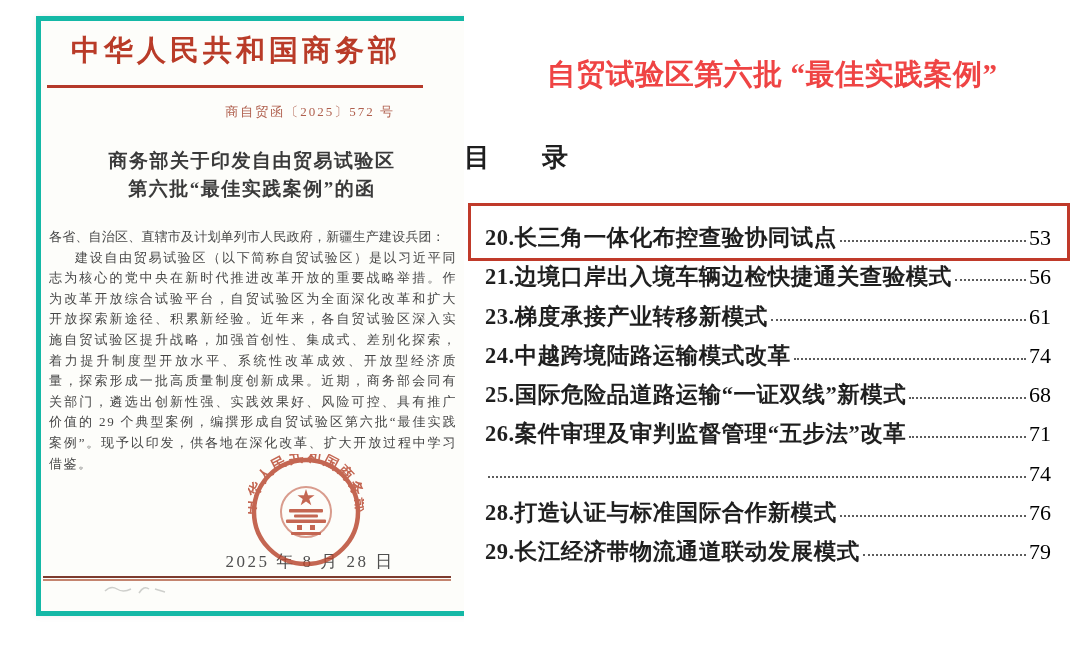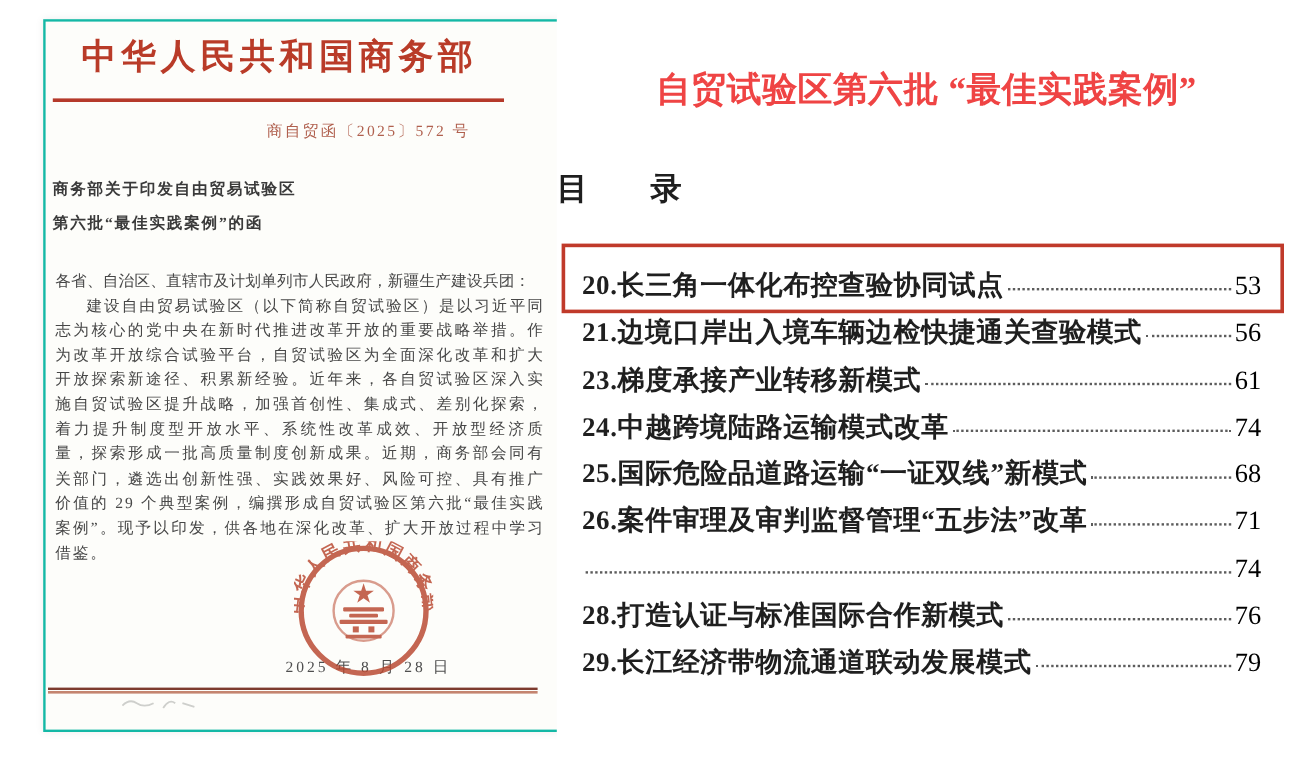--- a/index.html
+++ b/index.html
@@ -1,40 +1,40 @@
 <!DOCTYPE html>
 <html><head>
 <meta charset="utf-8">
 <style>
   html,body{margin:0;padding:0;background:#ffffff;}
   .stage{position:relative;width:1080px;height:645px;background:#ffffff;overflow:hidden;
          font-family:"Liberation Serif","DejaVu Serif",serif;color:#333;}
 
   
   .left-page{position:absolute;left:36px;top:16px;width:428px;height:590px;
-             background:#fdfdfa;border:2px solid #14b8a6;
+             background:#fdfdfa;border:5px solid #14b8a6;
              box-shadow:0 0 7px rgba(0,0,0,0.07);}
   .lp-inner{position:absolute;left:6px;top:0;width:378px;height:100%;}
 
   .letterhead{position:absolute;top:10px;left:0;width:100%;text-align:center;
               font-size:29px;font-weight:700;letter-spacing:4px;color:#b93b28;white-space:nowrap;}
   .header-rule{position:absolute;top:64px;left:0;width:376px;height:3px;background:#b5392a;}
   .doc-number{position:absolute;top:82px;left:0;width:100%;box-sizing:border-box;
               text-align:right;padding-right:30px;font-size:13px;letter-spacing:2px;color:#b0604e;}
 
-  .letter-title{position:absolute;top:126px;left:0;width:100%;
-                font-size:13px;font-weight:700;line-height:28px;letter-spacing:1.5px;color:#3a3a3a;}
+  .letter-title{position:absolute;top:126px;left:16px;width:100%;text-align:center;
+                font-size:19px;font-weight:700;line-height:28px;letter-spacing:1.5px;color:#3a3a3a;}
 
   .letter-text{position:absolute;top:206px;left:2px;width:408px;color:#474747;}
   .letter-text p{margin:0;font-size:13px;line-height:20.6px;text-align:justify;text-align-last:left;}
   .salutation{letter-spacing:0.2px;}
   .letter-body{letter-spacing:1.6px;text-indent:2em;}
 
   .seal-date{position:absolute;top:529px;left:153px;width:220px;text-align:center;
-             font-size:13px;letter-spacing:2.5px;color:#4f4f4f;z-index:1;}
+             font-size:17px;letter-spacing:2.5px;color:#4f4f4f;z-index:1;}
   .seal{position:absolute;left:201px;top:433px;width:116px;height:116px;opacity:0.82;z-index:2;}
 
   .footer-rule{position:absolute;left:2px;top:555px;width:408px;height:5px;
                background:linear-gradient(#7d3b2e 0 2px,rgba(0,0,0,0) 2px 3px,#c4846f 3px 5px);}
   .pencil-marks{position:absolute;left:62px;top:560px;z-index:0;}
 
   
   .right-page{position:absolute;left:464px;top:0;width:616px;height:645px;background:#ffffff;}
   .rp-title{position:absolute;top:55px;left:0;width:100%;text-align:center;
             font-size:29px;font-weight:700;letter-spacing:0.5px;color:#ef4444;white-space:nowrap;}

